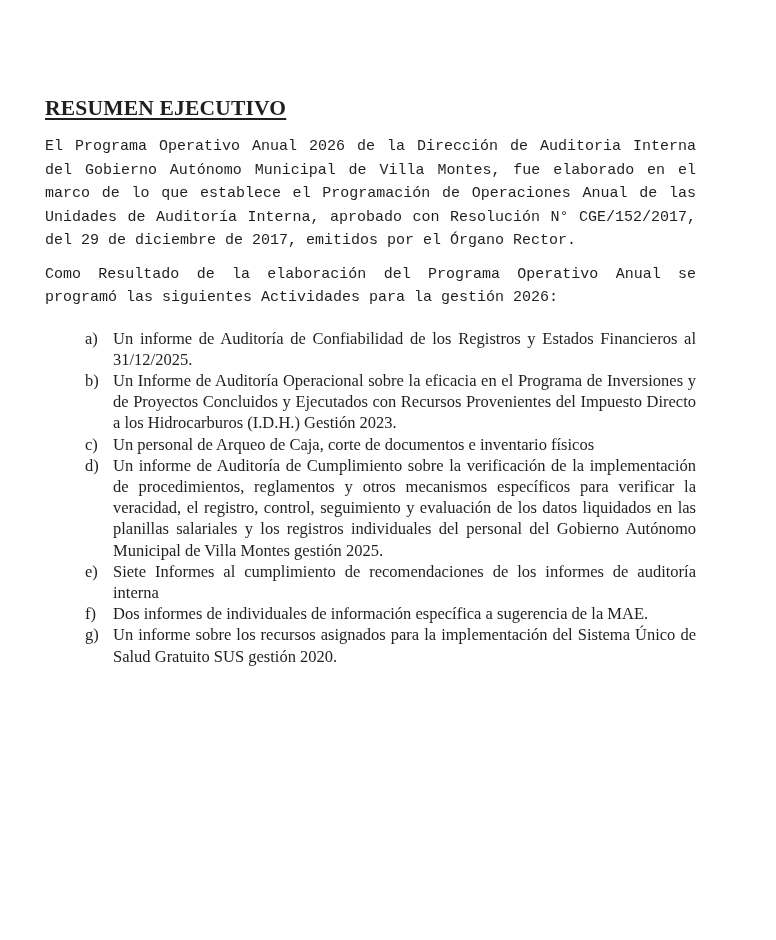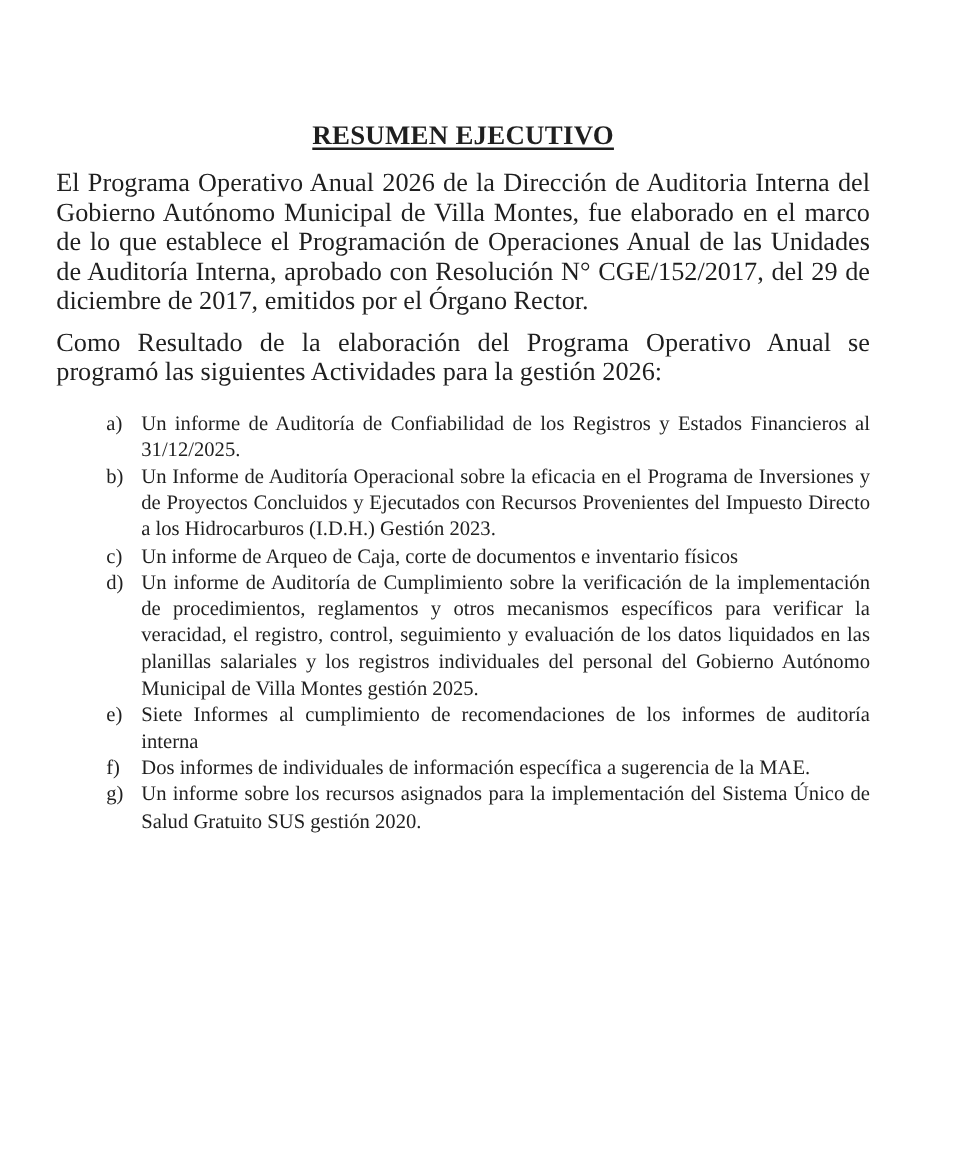--- a/index.html
+++ b/index.html
@@ -17,34 +17,35 @@
   .page {
     box-sizing: border-box;
     width: 776px;
     height: 940px;
     padding: 96px 80px 0 45px;
     background: #ffffff;
   }
   .doc-title {
     font-size: 21.5px;
     font-weight: bold;
-    text-align: center;
+    text-align: left;
     margin: 0 0 14px 0;
     letter-spacing: 0.2px;
   }
   .doc-title .underline {
     text-decoration: underline;
     text-decoration-thickness: 2px;
     text-underline-offset: 3px;
   }
   .para {
-    font-size: 21px;
+    font-size: 15px;
     line-height: 23.5px;
     text-align: justify;
     margin: 0 0 10px 0;
+    font-family: Liberation Mono, monospace;
   }
   .para.second {
     margin-bottom: 5px;
   }
   .activities-list {
     margin: 18px 0 0 40px;
     font-size: 16.5px;
     line-height: 21.2px;
   }
   .list-item {
@@ -82,21 +83,21 @@
       <span class="list-text">Un informe de Auditoría de Confiabilidad de los Registros y Estados Financieros al 31/12/2025.</span>
     </div>
 
     <div class="list-item">
       <span class="list-marker">b)</span>
       <span class="list-text">Un Informe de Auditoría Operacional sobre la eficacia en el Programa de Inversiones y de Proyectos Concluidos y Ejecutados con Recursos Provenientes del Impuesto Directo a los Hidrocarburos (I.D.H.) Gestión 2023.</span>
     </div>
 
     <div class="list-item">
       <span class="list-marker">c)</span>
-      <span class="list-text">Un informe de Arqueo de Caja, corte de documentos e inventario físicos</span>
+      <span class="list-text">Un personal de Arqueo de Caja, corte de documentos e inventario físicos</span>
     </div>
 
     <div class="list-item">
       <span class="list-marker">d)</span>
       <span class="list-text">Un informe de Auditoría de Cumplimiento sobre la verificación de la implementación de procedimientos, reglamentos y otros mecanismos específicos para verificar la veracidad, el registro, control, seguimiento y evaluación de los datos liquidados en las planillas salariales y los registros individuales del personal del Gobierno Autónomo Municipal de Villa Montes gestión 2025.</span>
     </div>
 
     <div class="list-item">
       <span class="list-marker">e)</span>
       <span class="list-text">Siete Informes al cumplimiento de recomendaciones de los informes de auditoría interna</span>

